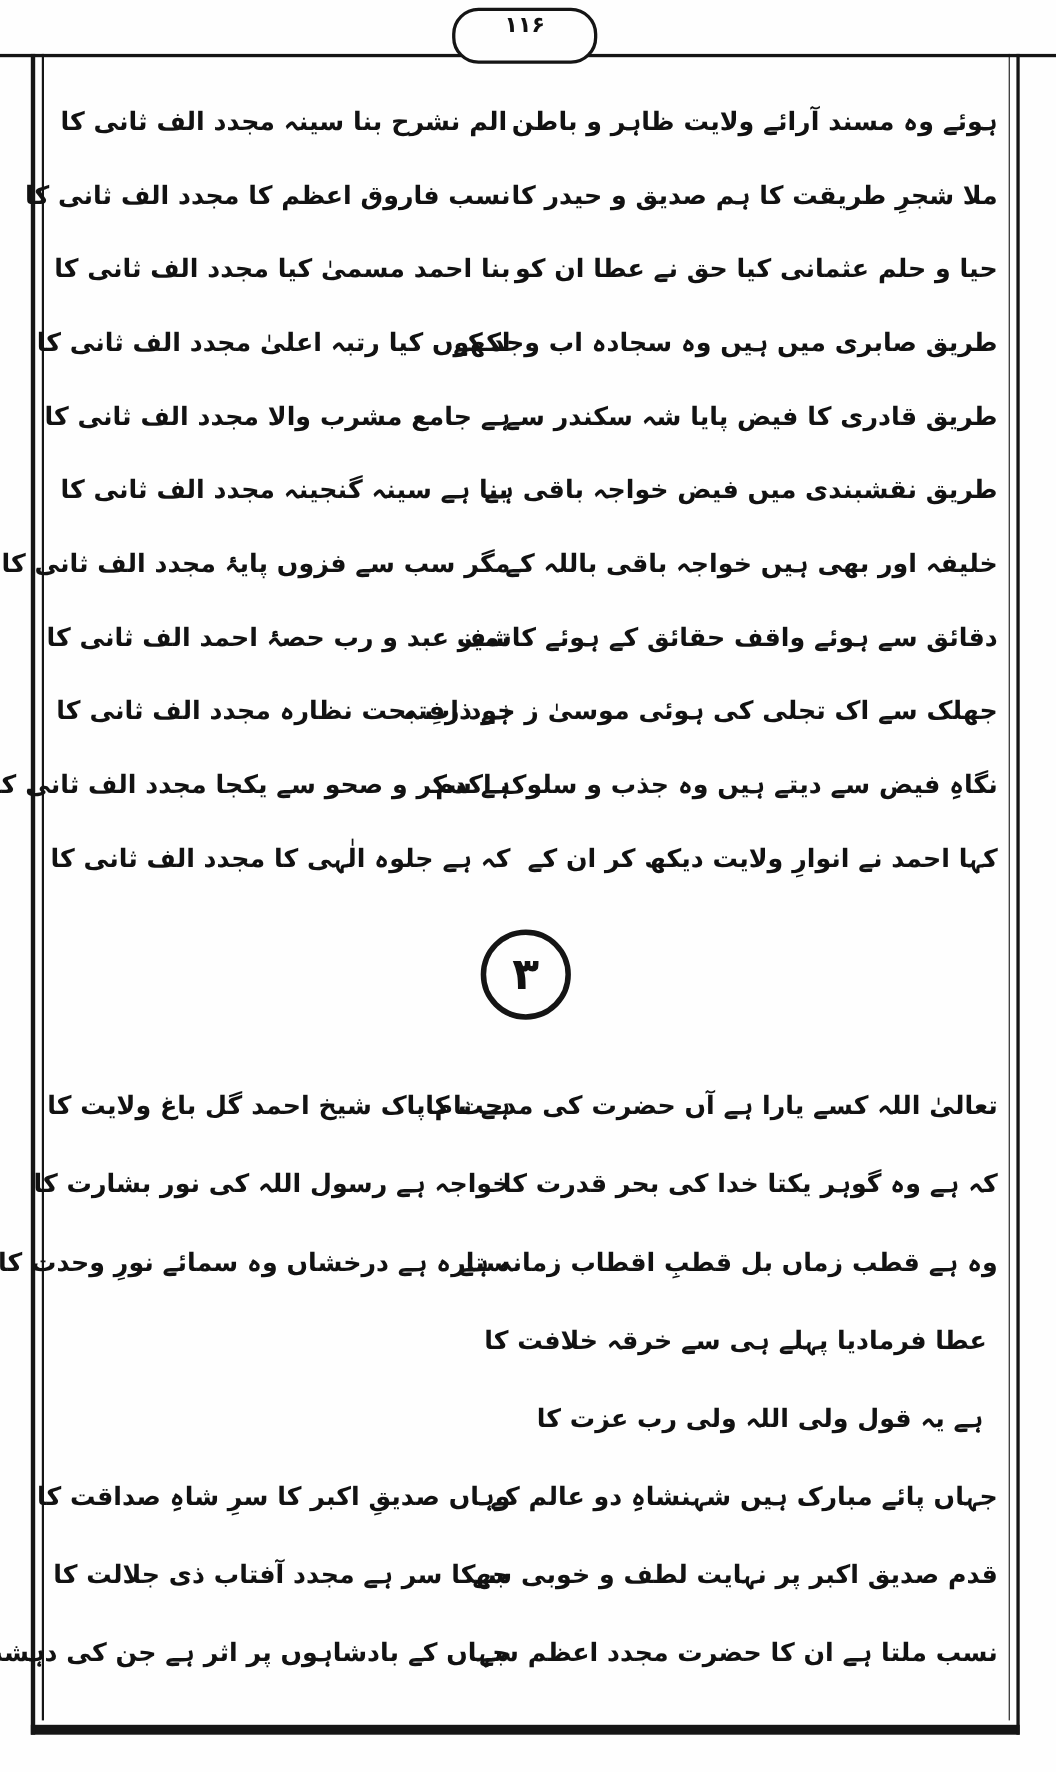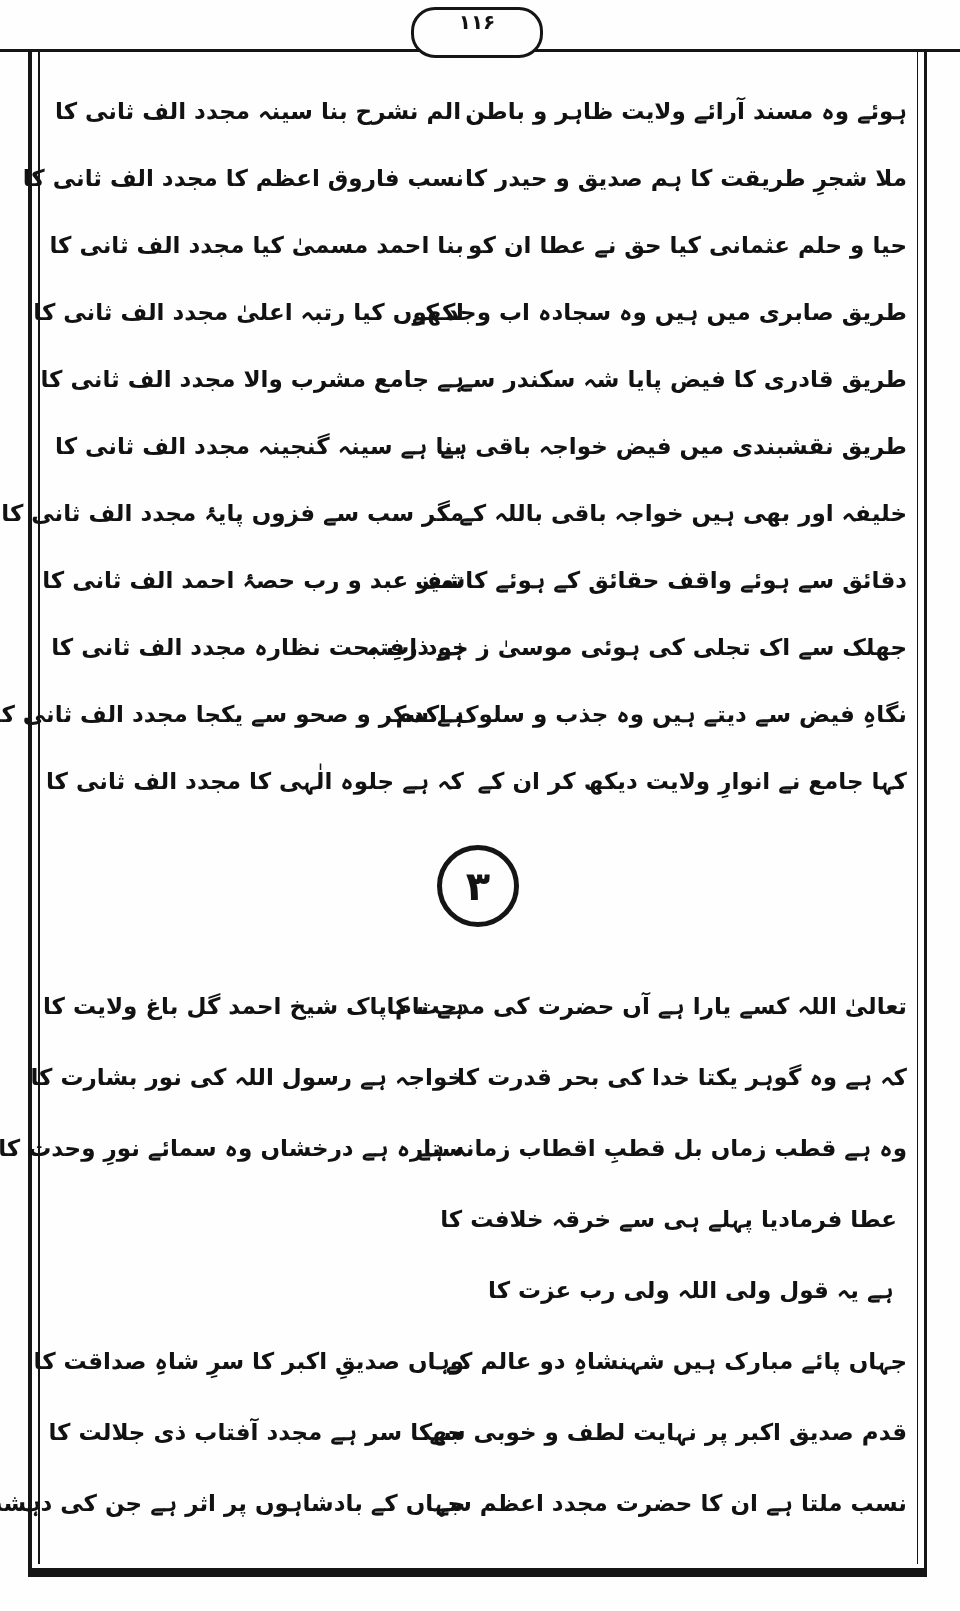--- a/index.html
+++ b/index.html
@@ -166,21 +166,21 @@
       </div>
       <div class="row">
         <span class="hemistich first">جھلک سے اک تجلی کی ہوئی موسیٰ ز خود رفتہ</span>
         <span class="hemistich second">ہے ذاتِ بحت نظارہ مجدد الف ثانی کا</span>
       </div>
       <div class="row">
         <span class="hemistich first">نگاہِ فیض سے دیتے ہیں وہ جذب و سلوک اکدم</span>
         <span class="hemistich second">ہے سکر و صحو سے یکجا مجدد الف ثانی کا</span>
       </div>
       <div class="row">
-        <span class="hemistich first">کہا جامع نے انوارِ ولایت دیکھ کر ان کے</span>
+        <span class="hemistich first">کہا احمد نے انوارِ ولایت دیکھ کر ان کے</span>
         <span class="hemistich second">کہ ہے جلوہ الٰہی کا مجدد الف ثانی کا</span>
       </div>
     </div>
 
     <div class="divider-wrap">
       <div class="section-number-badge">
         <span>۳</span>
       </div>
     </div>
 

